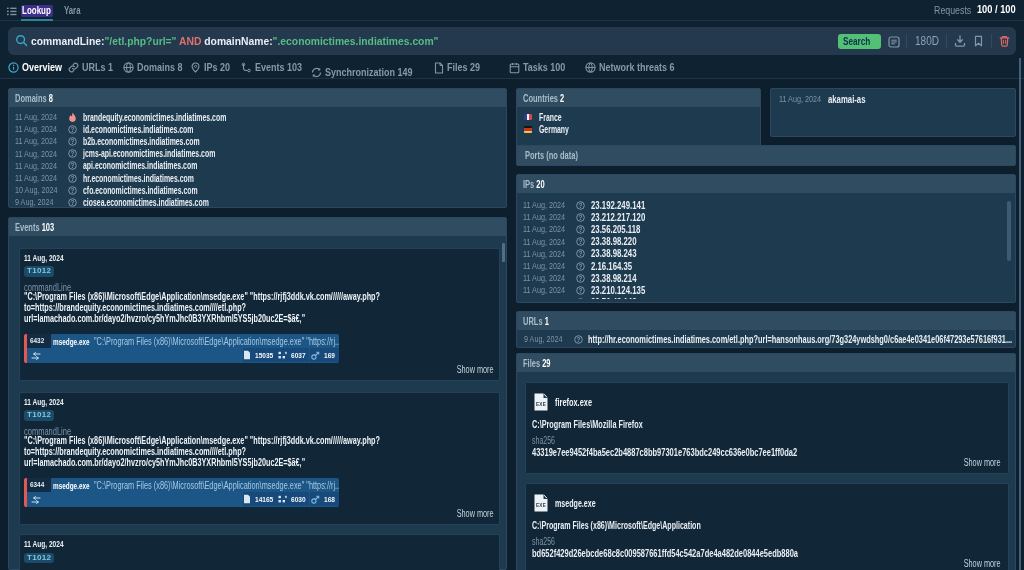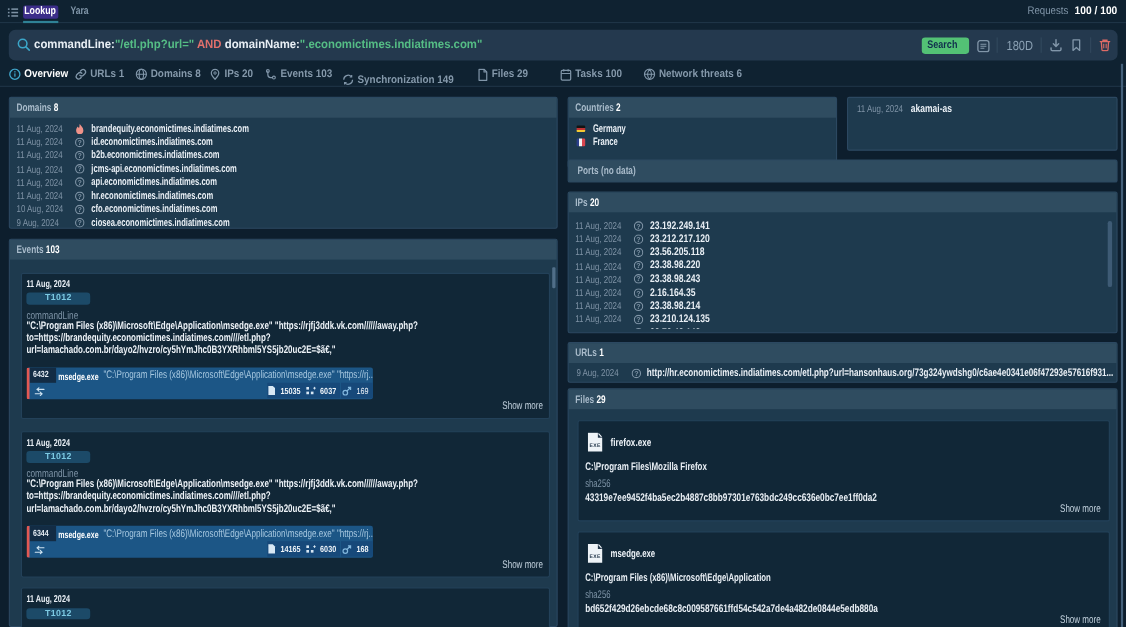--- a/index.html
+++ b/index.html
@@ -6,21 +6,21 @@
 body{font-family:"Liberation Sans",sans-serif;background:#0d1e2d;position:relative}
 .abs{position:absolute}
 .sx{display:inline-block;transform-origin:0 50%;white-space:nowrap}
 .sxr{display:inline-block;transform-origin:100% 50%;white-space:nowrap}
 .panel{position:absolute;background:#1e3a4e;border:1px solid #2c4861;border-radius:2px}
 .ph{height:18px;background:#2f4c60;display:flex;align-items:center;padding:0 6px;font-size:10px;font-weight:bold;color:#aabccb;overflow:hidden}
 .ph .cnt{color:#fff}
 .row{display:flex;align-items:center;height:12.2px;font-size:10px;font-weight:bold;color:#e9eff5;overflow:hidden}
 .dt{font-size:9px;font-weight:normal;color:#7f93a6}
 .card{position:absolute;background:#112737;border:1px solid #234159;border-radius:2px;overflow:hidden}
-.badge{display:inline-flex;align-items:center;height:10.5px;background:#1c4a68;color:#7cc9e2;font-size:8px;font-weight:bold;letter-spacing:0.3px;padding:0 17px;border-radius:3px}
+.badge{display:inline-flex;align-items:center;height:10.5px;background:#1c4a68;color:#7cc9e2;font-size:8px;font-weight:bold;letter-spacing:0.3px;padding:0 3px;border-radius:3px}
 .cmdl{font-size:10px;font-weight:bold;color:#eef3f8;line-height:10.8px;white-space:nowrap}
 .showmore{position:absolute;font-size:10px;color:#c3d2de}
 </style></head><body>
 
 <div class="abs" style="left:0;top:0;width:1024px;height:79px;background:#0f2231"></div>
 <div class="abs" style="left:0;top:20px;width:1024px;height:1px;background:#1e3446"></div>
 <div class="abs" style="left:0;top:78px;width:1024px;height:1px;background:#1e3446"></div>
 <div class="abs" style="left:7px;top:7px">
     <svg width="10" height="9" viewBox="0 0 10 9" fill="none">
       <rect x="0" y="0.6" width="1.7" height="1.4" fill="#7d92a5"></rect>
@@ -34,21 +34,21 @@
 <div class="abs" style="left:21px;top:4.5px;background:#3c2e8a;border-radius:2px;height:12px;width:32px;display:flex;align-items:center;padding:0 1px">
     <span class="sx" style="transform:scaleX(.8);font-size:10px;font-weight:bold;color:#fff">Lookup</span>
   </div>
 <div class="abs" style="left:21px;top:19px;width:32px;height:2px;background:#2f8296"></div>
 <div class="abs" style="left:64px;top:4px;height:13px;display:flex;align-items:center">
     <span class="sx" style="transform:scaleX(.78);font-size:10px;font-weight:bold;color:#8196a9">Yara</span>
   </div>
 <div class="abs" style="right:53px;top:4px;height:12px;display:flex;align-items:center">
     <span class="sxr" style="transform:scaleX(.88);font-size:10px;color:#8095a8">Requests</span>
   </div>
-<div class="abs" style="right:8px;top:4px;height:12px;display:flex;align-items:center">
+<div class="abs" style="right:8px;top:4px;height:12px;display:flex;align-items:flex-start">
     <span class="sxr" style="transform:scaleX(.93);font-size:10px;font-weight:bold;color:#fff">100 / 100</span>
   </div>
 <div class="abs" style="left:8px;top:27px;width:1008px;height:28px;background:#24394e;border-radius:6px"></div>
 <div class="abs" style="left:15px;top:34px">
     <svg width="13" height="13" viewBox="0 0 13 13" fill="none">
       <circle cx="5.6" cy="5.6" r="3.9" stroke="#3ba6c9" stroke-width="1.4"></circle>
       <path d="M8.6 8.6 L11.6 11.6" stroke="#3ba6c9" stroke-width="1.4" stroke-linecap="round"></path>
     </svg>
   </div>
 <div class="abs" style="left:30.5px;top:27px;height:28px;display:flex;align-items:center">
@@ -277,21 +277,21 @@
               <rect x="4.6" y="5" width="2.4" height="2.4" fill="#d7e7f4"></rect>
               <path d="M6.8 1.9h2.4M8 0.7v2.4" stroke="#d7e7f4" stroke-width="0.9"></path>
             </svg>
             <span style="font-size:8px;font-weight:bold;color:#f2f7fb"><span class="sx" style="transform:scaleX(.82)">6037</span></span>
           </span>
           <span style="position:absolute;left:283px;top:14.8px;width:29.3px;height:14.2px;background:#17497a;display:flex;align-items:center;justify-content:center;gap:4px">
             <svg width="9" height="9" viewBox="0 0 9 9" fill="none">
               <circle cx="2.9" cy="6" r="2.1" stroke="#82b8de" stroke-width="1.1" fill="none"></circle>
               <path d="M4.4 4.5 7.6 1.3M5.3 1.2h2.4v2.4" stroke="#82b8de" stroke-width="1.1" fill="none"></path>
             </svg>
-            <span style="font-size:8px;font-weight:normal;color:#f2f7fb"><span class="sx" style="transform:scaleX(.82)">169</span></span>
+            <span style="font-size:8px;font-weight:bold;color:#f2f7fb"><span class="sx" style="transform:scaleX(.82)">169</span></span>
           </span>
 </div>
         <div class="showmore" style="right:5px;bottom:5px"><span class="sxr" style="transform:scaleX(.73)">Show more</span></div>
       </div>
       <div class="card" style="left:10px;top:155.5px;width:481px;height:133px">
         <div style="position:absolute;left:4px;top:4px;font-size:9px;font-weight:bold;color:#e9eff5"><span class="sx" style="transform:scaleX(.73)">11 Aug, 2024</span></div>
 <div style="position:absolute;left:4px;top:17.5px;line-height:0"><span class="badge">T1012</span></div>
 <div style="position:absolute;left:4px;top:33.5px;font-size:10px;color:#7d93a6"><span class="sx" style="transform:scaleX(.75)">commandLine</span></div>
 <div class="cmdl" style="position:absolute;left:4px;top:43.5px"><span class="sx" style="transform:scaleX(.727)">"C:\Program Files (x86)\Microsoft\Edge\Application\msedge.exe" "https://rjfj3ddk.vk.com//////away.php?</span></div>
 <div class="cmdl" style="position:absolute;left:4px;top:54.3px"><span class="sx" style="transform:scaleX(.725)">to=https://brandequity.economictimes.indiatimes.com////etl.php?</span></div>
@@ -341,26 +341,26 @@
 </div>
       <div style="position:absolute;right:1.5px;top:7px;width:2.5px;height:19px;background:#506e88;border-radius:1px"></div>
     </div>
   </div>
 <div class="panel" style="left:516px;top:88px;width:245px;height:65px">
     <div class="ph">
       <span class="sx" style="transform:scaleX(.75)">Countries&nbsp;<span class="cnt">2</span></span>
     </div>
     <div style="padding:4px 0 0 6.5px">
 <div class="row">
+        <span style="display:inline-block;width:8.5px;height:6.5px;border-radius:1px;background:linear-gradient(90deg,#2b3f8c 33%,#f2f2f2 33%,#f2f2f2 66%,#d8454e 66%)"></span>
+        <span class="sx" style="transform:scaleX(.69);margin-left:7px">France</span>
+      </div>
+<div class="row">
         <span style="display:inline-block;width:8.5px;height:6.5px;border-radius:1px;background:linear-gradient(180deg,#141414 33%,#c03333 33%,#c03333 66%,#f5c832 66%)"></span>
         <span class="sx" style="transform:scaleX(.69);margin-left:7px">Germany</span>
-      </div>
-<div class="row">
-        <span style="display:inline-block;width:8.5px;height:6.5px;border-radius:1px;background:linear-gradient(90deg,#2b3f8c 33%,#f2f2f2 33%,#f2f2f2 66%,#d8454e 66%)"></span>
-        <span class="sx" style="transform:scaleX(.69);margin-left:7px">France</span>
       </div>
 </div>
   </div>
 <div class="panel" style="left:770px;top:88px;width:246px;height:49px">
     <div style="padding:4px 0 0 8px">
 <div class="row">
         <span class="dt" style="width:49px"><span class="sx" style="transform:scaleX(.8)">11 Aug, 2024</span></span>
         <span class="sx" style="transform:scaleX(.775)">akamai-as</span>
       </div>
 </div>

